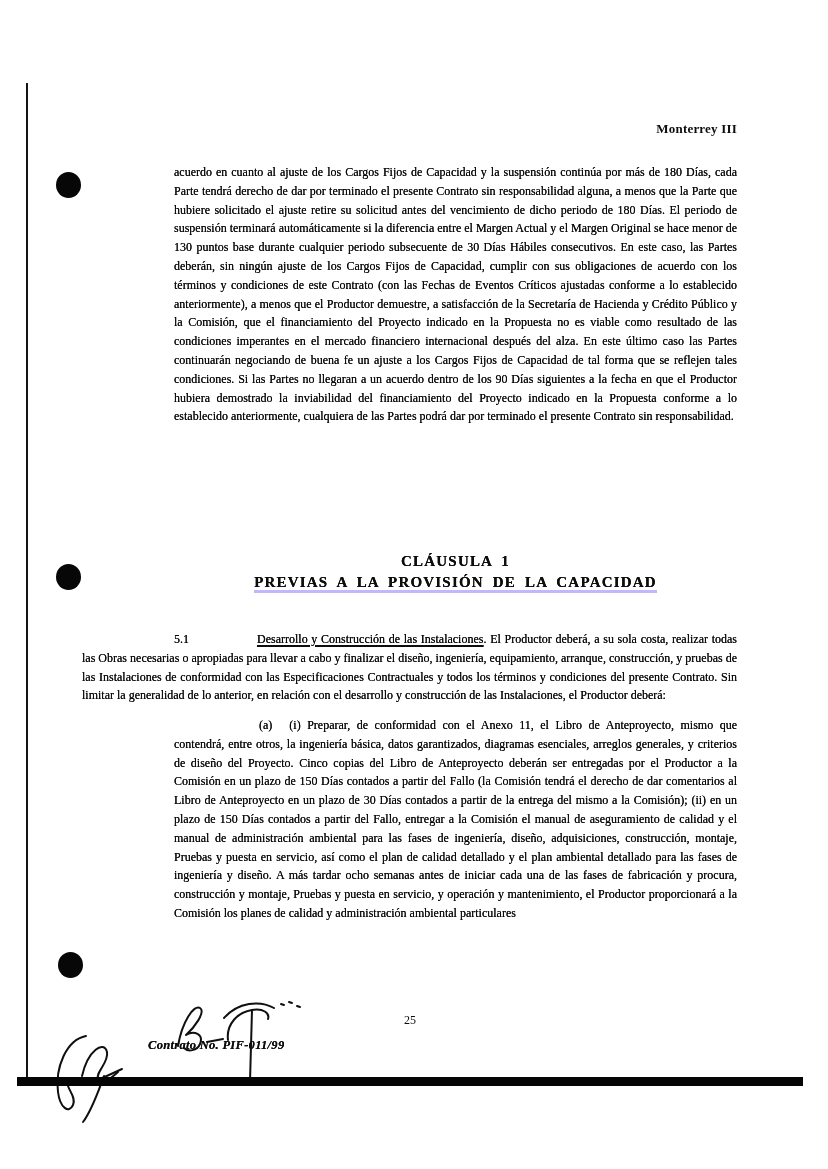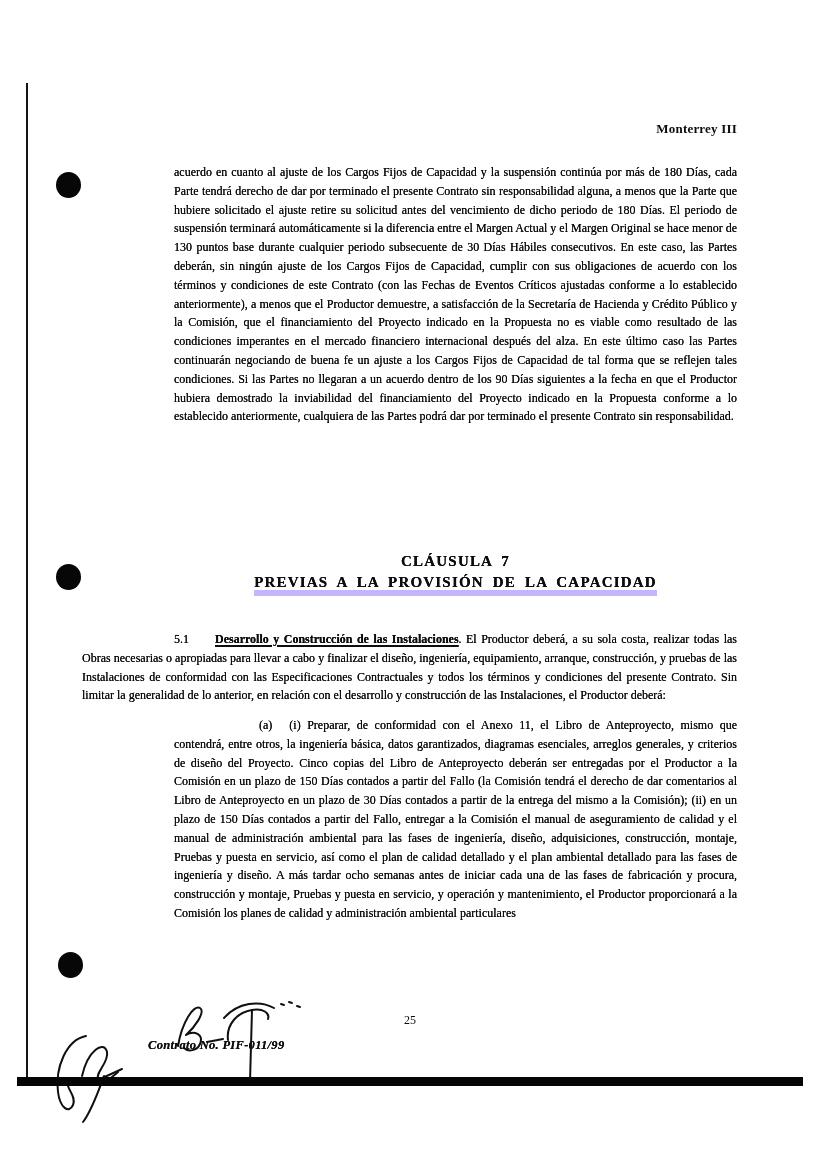--- a/index.html
+++ b/index.html
@@ -29,27 +29,27 @@
     position:absolute;font-size:12px;line-height:18.8px;
     text-align:justify;text-justify:inter-word;
     text-shadow:0 0 .4px #111;
   }
   .p1{left:174px;top:163px;width:563px;}
   .clause{
     position:absolute;left:174px;top:551px;width:563px;
     text-align:center;font-weight:bold;font-size:15px;line-height:21px;
     letter-spacing:1.2px;word-spacing:4px;text-shadow:0 0 .5px #000;
   }
-  .clause .u{border-bottom:6px solid #c4b5fd;padding-bottom:0px;}
+  .clause .u{border-bottom:3px solid #c4b5fd;padding-bottom:0px;}
   .s51{left:82px;top:630px;width:655px;text-indent:92px;}
   .s51 .num{font-weight:normal;text-shadow:0 0 .6px #000;}
   .s51 .gap1{display:inline-block;width:26px;}
   .s51 .ttl{
-    font-weight:bold;text-shadow:0 0 .6px #000;
-    text-decoration:underline;text-decoration-thickness:1.5px;text-underline-offset:2px;
+    font-weight:normal;text-shadow:0 0 .6px #000;
+    text-decoration:underline;text-decoration-thickness:1.5px;text-underline-offset:2px;margin-left:42px;
   }
   .pa{left:174px;top:716px;width:563px;text-indent:85px;}
   .pa .gap2{display:inline-block;width:17px;}
   
   .pagenum{position:absolute;left:380px;top:1003px;width:60px;text-align:center;font-size:12px;margin-top:10px;}
   .contractno{
     position:absolute;left:132px;top:1038px;
     font-size:12.5px;font-weight:bold;font-style:italic;letter-spacing:.3px;
     text-shadow:0 0 .4px #111;
     margin-left:16px;
@@ -67,21 +67,21 @@
 
   <div class="dot dot1"></div>
   <div class="dot dot2"></div>
   <div class="dot dot3"></div>
 
   <div class="runhead">Monterrey III</div>
 
   <div class="txt p1">acuerdo en cuanto al ajuste de los Cargos Fijos de Capacidad y la suspensión continúa por más de 180 Días, cada Parte tendrá derecho de dar por terminado el presente Contrato sin responsabilidad alguna, a menos que la Parte que hubiere solicitado el ajuste retire su solicitud antes del vencimiento de dicho periodo de 180 Días.  El periodo de suspensión terminará automáticamente si la diferencia entre el Margen Actual y el Margen Original se hace menor de 130 puntos base durante cualquier periodo subsecuente de 30 Días Hábiles consecutivos.  En este caso, las Partes deberán, sin ningún ajuste de los Cargos Fijos de Capacidad, cumplir con sus obligaciones de acuerdo con los términos y condiciones de este Contrato (con las Fechas de Eventos Críticos ajustadas conforme a lo establecido anteriormente), a menos que el Productor demuestre, a satisfacción de la Secretaría de Hacienda y Crédito Público y la Comisión, que el financiamiento del Proyecto indicado en la Propuesta no es viable como resultado de las condiciones imperantes en el mercado financiero internacional después del alza.  En este último caso las Partes continuarán negociando de buena fe un ajuste a los Cargos Fijos de Capacidad de tal forma que se reflejen tales condiciones.  Si las Partes no llegaran a un acuerdo dentro de los 90 Días siguientes a la fecha en que el Productor hubiera demostrado la inviabilidad del financiamiento del Proyecto indicado en la Propuesta conforme a lo establecido anteriormente, cualquiera de las Partes podrá dar por terminado el presente Contrato sin responsabilidad.</div>
 
   <div class="clause">
-    <div>CLÁUSULA 7</div>
+    <div>CLÁUSULA 1</div>
     <div><span class="u">PREVIAS A LA PROVISIÓN DE LA CAPACIDAD</span></div>
   </div>
 
   <div class="txt s51"><span class="num">5.1</span><span class="gap1"></span><span class="ttl">Desarrollo y Construcción de las Instalaciones</span><span>.  El Productor deberá, a su sola costa, realizar todas las Obras necesarias o apropiadas para llevar a cabo y finalizar el diseño, ingeniería, equipamiento, arranque, construcción, y pruebas de las Instalaciones de conformidad con las Especificaciones Contractuales y todos los términos y condiciones del presente Contrato.  Sin limitar la generalidad de lo anterior, en relación con el desarrollo y construcción de las Instalaciones, el Productor deberá:</span></div>
 
   <div class="txt pa"><span>(a)</span><span class="gap2"></span><span>(i)</span>&nbsp;<span>Preparar, de conformidad con el Anexo 11, el Libro de Anteproyecto, mismo que contendrá, entre otros, la ingeniería básica, datos garantizados, diagramas esenciales, arreglos generales, y criterios de diseño del Proyecto.  Cinco copias del Libro de Anteproyecto deberán ser entregadas por el Productor a la Comisión en un plazo de 150 Días contados a partir del Fallo (la Comisión tendrá el derecho de dar comentarios al Libro de Anteproyecto en un plazo de 30 Días contados a partir de la entrega del mismo a la Comisión); (ii) en un plazo de 150 Días contados a partir del Fallo, entregar a la Comisión el manual de aseguramiento de calidad y el manual de administración ambiental para las fases de ingeniería, diseño, adquisiciones, construcción, montaje, Pruebas y puesta en servicio, así como el plan de calidad detallado y el plan ambiental detallado para las fases de ingeniería y diseño.  A más tardar ocho semanas antes de iniciar cada una de las fases de fabricación y procura, construcción y montaje, Pruebas y puesta en servicio, y operación y mantenimiento, el Productor proporcionará a la Comisión los planes de calidad y administración ambiental particulares</span></div>
 
   <div class="pagenum">25</div>
 
   <svg class="sig sigA" width="150" height="92" viewBox="0 0 150 92">

